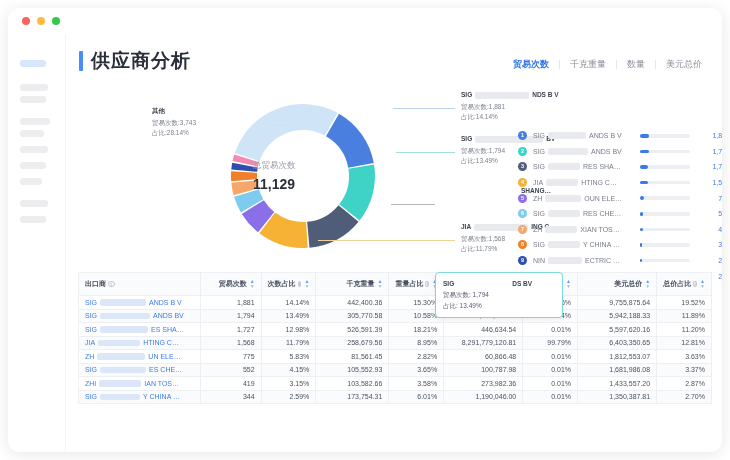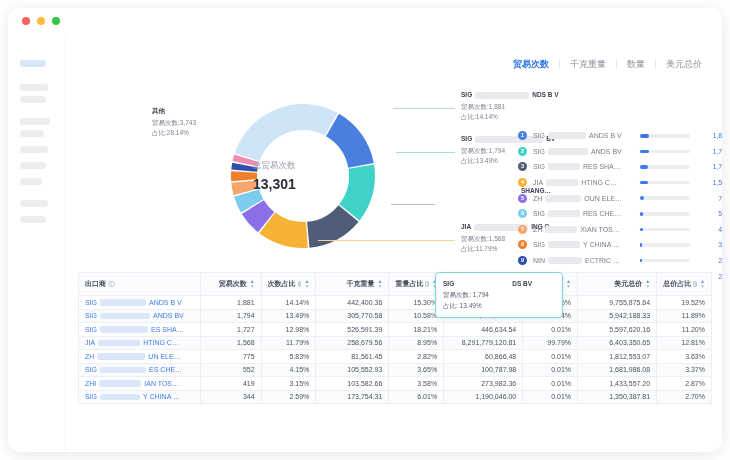--- a/index.html
+++ b/index.html
@@ -144,20 +144,24 @@
       <div class="skel" style="top: 112px; width: 28px;"></div>
       <div class="skel" style="top: 128px; width: 26px;"></div>
       <div class="skel" style="top: 144px; width: 22px;"></div>
       <div class="skel" style="top: 166px; width: 28px;"></div>
       <div class="skel" style="top: 182px; width: 26px;"></div>
     </div>
 
   <div id="content">
 
     <div id="page-header">
+      <div id="page-title-wrap">
+        <div id="title-bar-accent"></div>
+        <div id="page-title">供应商分析</div>
+      </div>
       <div id="metric-tabs">
           <div class="metric-tab active">贸易次数</div>
           <div class="tab-sep"></div>
           <div class="metric-tab">千克重量</div>
           <div class="tab-sep"></div>
           <div class="metric-tab">数量</div>
           <div class="tab-sep"></div>
           <div class="metric-tab">美元总价</div>
         </div>
     </div>
@@ -173,21 +177,21 @@
             <path d="M 93.76824286004862 155.8419366388991 A 72 72 0 0 1 45.40224051729478 141.29952327976375 L 61.14587588604944 120.60802876207129 A 46 46 0 0 0 92.04637738280884 129.89901507485223 Z" fill="#f5b234"></path>
             <path d="M 44.03973952492718 140.23677602791258 A 72 72 0 0 1 27.77962893629298 121.89546367076176 L 49.886985153742735 108.21099067854223 A 46 46 0 0 0 60.2753891409257 119.92905135116638 Z" fill="#8b6fe8"></path>
             <path d="M 26.88785573740065 120.41540244322513 A 72 72 0 0 1 20.07928792135415 104.8311172665414 L 44.96732283864293 97.30876936473479 A 46 46 0 0 0 49.317241165561526 107.26539600539382 Z" fill="#7ecbf0"></path>
             <path d="M 19.599237312806125 103.17117989159242 A 72 72 0 0 1 17.32868690526557 90.87189051692104 L 43.20999441169745 88.39037449692178 A 46 46 0 0 0 44.660623838737244 96.24825381962849 Z" fill="#f5a66b"></path>
             <path d="M 17.184417712645313 89.14996511912341 A 72 72 0 0 1 17.161118768408485 79.18594314602643 L 43.102936990927645 80.92435256551688 A 46 46 0 0 0 43.11782242752339 87.29025549277328 Z" fill="#f07f29"></path>
             <path d="M 17.297333646349372 77.46336189030947 A 72 72 0 0 1 18.22244623956975 70.78872134540318 L 43.78100731972512 75.55946085956315 A 46 46 0 0 0 43.18996316294543 79.82381454103106 Z" fill="#2f4fae"></path>
             <path d="M 18.55986944644357 69.09402778756363 A 72 72 0 0 1 20.261876769156686 62.57407143899245 L 45.083976824739 70.31121230824517 A 46 46 0 0 0 43.996583257450055 74.47673997538789 Z" fill="#f08cb4"></path>
           </svg>
         <div id="donut-center">
           <div id="donut-center-label">总贸易次数</div>
-          <div id="donut-center-value">13,301</div>
+          <div id="donut-center-value">11,129</div>
         </div>
       </div>
 
       <div class="leader" style="left:200px; top:39px; width:22px;"></div>
       <div class="leader" style="left:327px; top:22px; width:62px; background:#bcd3f0;"></div>
       <div class="leader" style="left:330px; top:66px; width:59px; background:#9fe0dd;"></div>
       <div class="leader" style="left:325px; top:118px; width:44px; background:#b6bac6;"></div>
       <div class="leader" style="left:252px; top:154px; width:137px; background:#f3d29a;"></div>
 
       <div class="callout" id="callout-other">

